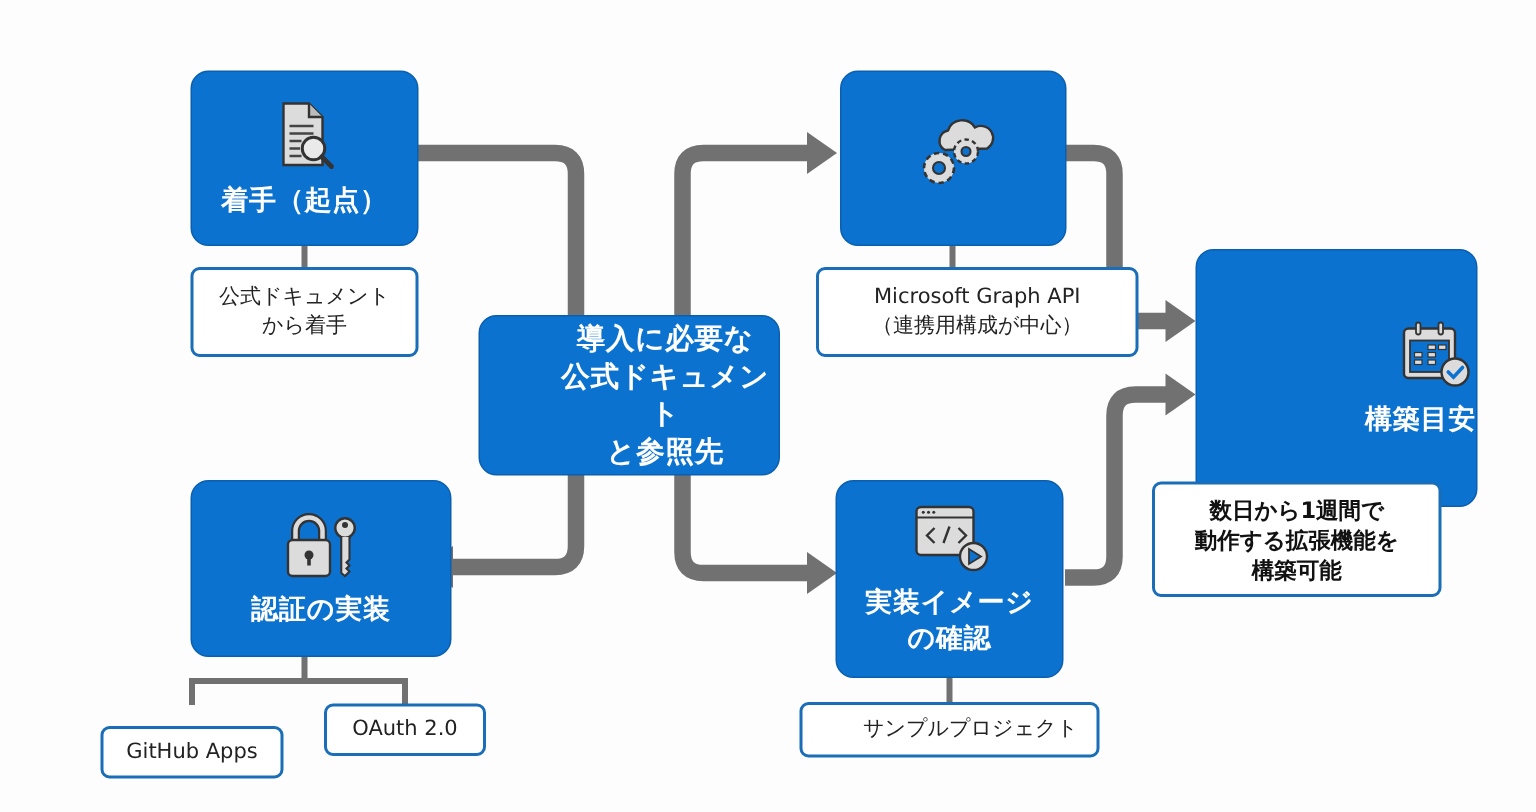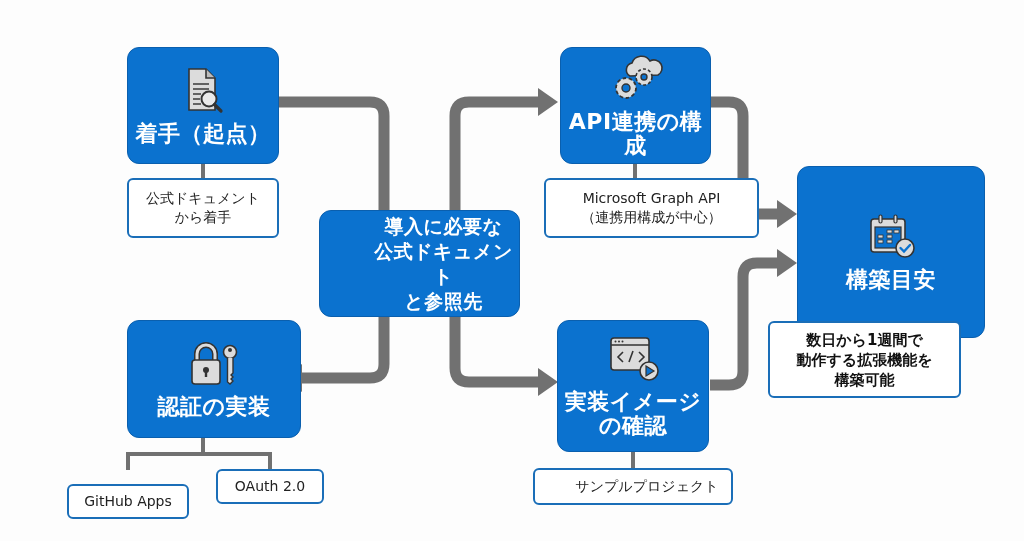--- a/index.html
+++ b/index.html
@@ -15,21 +15,21 @@
     position: absolute;
     background: #0b72cf;
     border: 1.5px solid #0a5fae;
     border-radius: 12px;
     color: #ffffff;
     display: flex; flex-direction: column; align-items: center; justify-content: center;
     box-sizing: border-box;
     font-weight: bold;
     text-align: center;
   }
-  .node .title { font-size: 22px; line-height: 24px; letter-spacing: 0.5px; }
+  .node .title { font-size: 18px; line-height: 24px; letter-spacing: 0.5px; }
   .node .icon { width: 56px; height: 48px; margin-bottom: 8px; }
   .center-node .title { font-size: 19px; line-height: 25px; margin-left: 48px; }
   .note {
     position: absolute;
     background: #ffffff;
     border: 2px solid #1a6eb8;
     border-radius: 6px;
     color: #222;
     display: flex; align-items: center; justify-content: center;
     text-align: center;
@@ -129,21 +129,20 @@
         <circle r="8" fill="#dcdcdc" stroke="#333" stroke-width="1.6" stroke-dasharray="3 2.2"></circle>
         <circle r="6.5" fill="#dcdcdc"></circle>
         <circle r="3" fill="#0b72cf" stroke="#333" stroke-width="1.4"></circle>
       </g>
       <g transform="translate(18,34)">
         <circle r="10" fill="#dcdcdc" stroke="#333" stroke-width="1.8" stroke-dasharray="3.6 2.6"></circle>
         <circle r="8.2" fill="#dcdcdc"></circle>
         <circle r="4" fill="#0b72cf" stroke="#333" stroke-width="1.4"></circle>
       </g>
     </svg>
-    <div class="title">API連携の構成</div>
   </div>
   <div class="note" style="left:544px;top:178px;width:215px;height:60px;">
     <span>Microsoft Graph API
 （連携用構成が中心）</span>
   </div>
 
   <div class="node" style="left:557px;top:320px;width:152px;height:132px;">
     <svg class="icon" viewBox="0 0 56 48">
       <rect x="6" y="4" width="38" height="32" rx="3" fill="#dcdcdc" stroke="#333" stroke-width="1.6"></rect>
       <line x1="6" y1="11" x2="44" y2="11" stroke="#333" stroke-width="1.4"></line>
@@ -156,21 +155,21 @@
       <circle cx="44" cy="37" r="9" fill="#dcdcdc" stroke="#333" stroke-width="1.6"></circle>
       <polygon points="41,32 49,37 41,42" fill="#0b72cf" stroke="#333" stroke-width="1.2"></polygon>
     </svg>
     <div class="title" style="white-space:pre-line;">実装イメージ
 の確認</div>
   </div>
   <div class="note" style="left:533px;top:468px;width:200px;height:37px;padding-left:28px;">
     <span>サンプルプロジェクト</span>
   </div>
 
-  <div class="node" style="left:797px;top:166px;width:188px;height:172px;">
+  <div class="node" style="left:797px;top:166px;width:188px;height:172px;align-items:flex-end;">
     <svg class="icon" viewBox="0 0 56 48">
       <rect x="8" y="7" width="34" height="33" rx="3" fill="#dcdcdc" stroke="#333" stroke-width="1.6"></rect>
       <rect x="12" y="15" width="26" height="21" fill="#0b72cf" stroke="#333" stroke-width="1.2"></rect>
       <rect x="16" y="3" width="3" height="8" rx="1.5" fill="#dcdcdc" stroke="#333" stroke-width="1.2"></rect>
       <rect x="31" y="3" width="3" height="8" rx="1.5" fill="#dcdcdc" stroke="#333" stroke-width="1.2"></rect>
       <g fill="#dcdcdc" stroke="#333" stroke-width="0.8">
         <rect x="24" y="18" width="5" height="3"></rect>
           <rect x="31" y="18" width="5" height="3"></rect>
         <rect x="15" y="23" width="5" height="3"></rect>
           <rect x="24" y="23" width="5" height="3"></rect>

